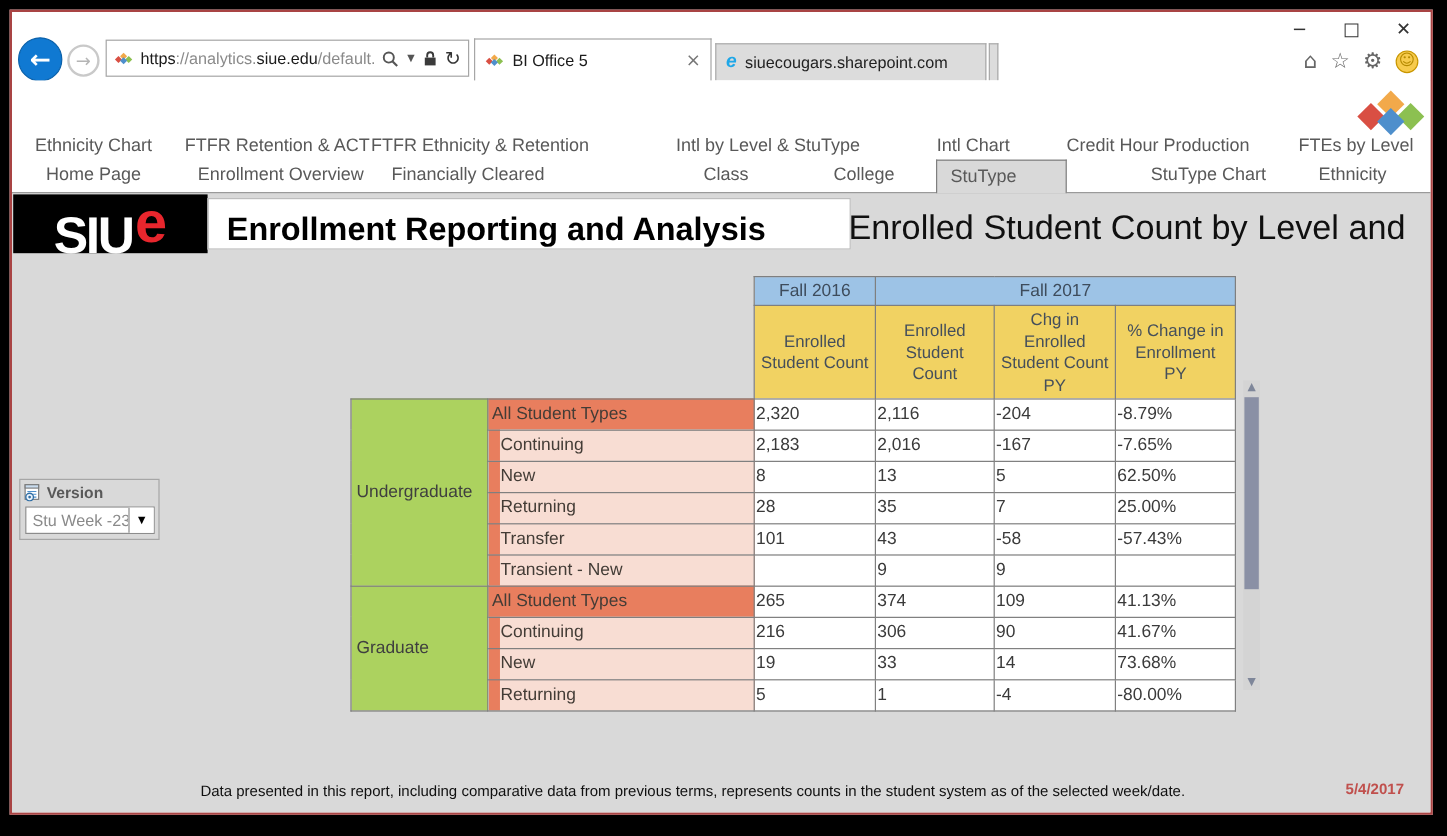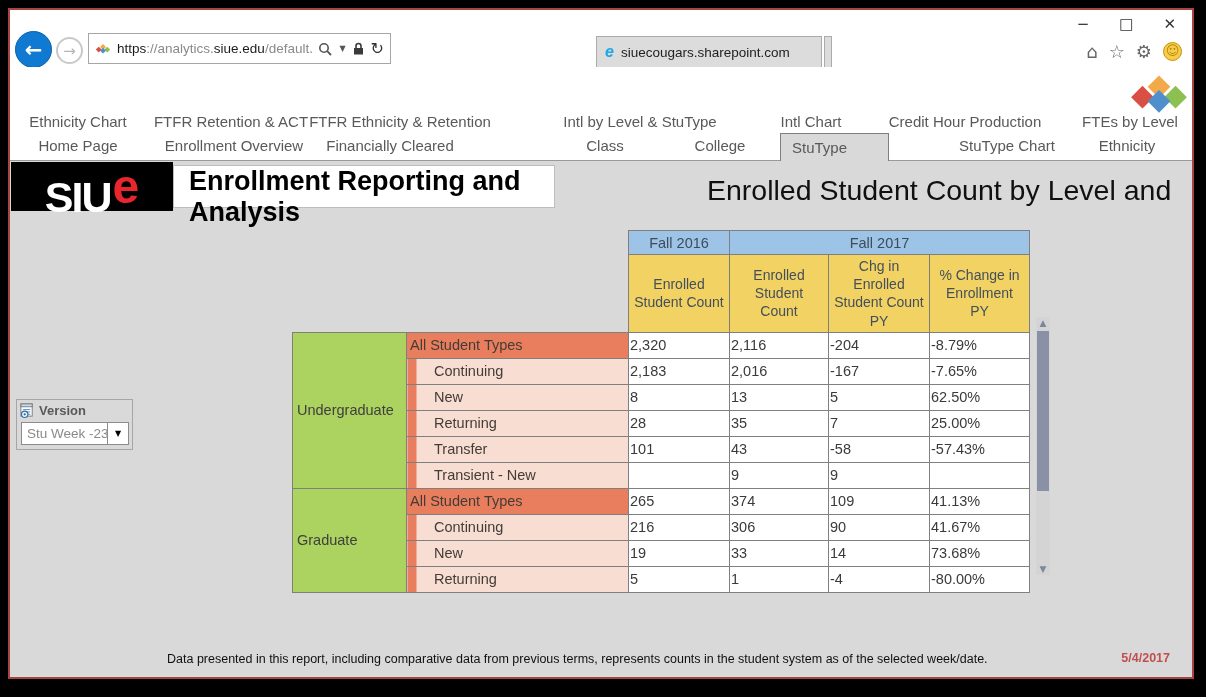--- a/index.html
+++ b/index.html
@@ -57,22 +57,22 @@
   }
   .navband, .content { }
   .page-area { position:absolute; left:0; top:150px; right:0; bottom:0; background:#D9D9D9; border-top:1px solid #9A9A9A; }
   .logo-box {
     position:absolute; left:1px; top:152px; width:162px; height:49px; background:#000;
     display:flex; align-items:center; justify-content:center; line-height:1;
   }
   .logo-siu { color:#fff; font-size:43px; font-weight:bold; letter-spacing:-2px;margin-top:22px; }
   .logo-e { color:#E8262D; font-size:48px; font-weight:bold; margin-left:2px; }
   .app-title-box {
-    position:absolute; left:163px; top:155px; width:382px; height:43px; box-sizing:border-box;
-    background:#fff; border:1px solid #BDBDBD; display:flex; align-items:flex-start; padding-left:15px;
+    position:absolute; left:163px; top:155px; width:536px; height:43px; box-sizing:border-box;
+    background:#fff; border:1px solid #BDBDBD; display:flex; align-items:flex-end; padding-left:15px;
     font-size:27px; font-weight:bold; color:#000;
   }
   .report-title {
     position:absolute; left:697px; top:160px; right:0; height:40px; line-height:40px;
     font-size:28.5px; color:#101010; white-space:nowrap; overflow:hidden;
   }
   
   table.enroll { position:absolute; left:282px; top:220px; border-collapse:collapse; table-layout:fixed; }
   table.enroll td, table.enroll th { box-sizing:border-box; font-weight:normal; }
   td.ghost { border:none; background:transparent; }
@@ -84,21 +84,21 @@
     text-align:center; padding:2px 5px; line-height:1.3;
   }
   td.level-cell {
     background:#ACD25F; border:1px solid #7F7F7F; color:#3F3F3F; font-size:14.5px;
     text-align:left; vertical-align:middle; padding-left:4px;
   }
   td.stutype-cell { border:1px solid #7F7F7F; color:#433C36; font-size:14.5px; height:26px; text-align:left; }
   td.stutype-total { background:#E87E5E; padding-left:3px; }
   td.stutype-sub {
     background:linear-gradient(to right, #E87E5E 0, #E87E5E 9px, #F8DDD3 9px);
-    padding-left:27px;
+    padding-left:10px;
   }
   td.num-cell {
     background:#fff; border:1px solid #808080; color:#3A3A3A; font-size:14.5px;
     padding-right:5px; height:26px;
   }
   
   .vscroll { position:absolute; left:1026px; top:307px; width:14px; height:258px; background:#D4D4D4; }
   .vscroll .arrow { position:absolute; left:0; width:14px; height:12px; color:#7E8699; font-size:9px; line-height:12px; text-align:center; font-family:"DejaVu Sans", sans-serif; }
   .arrow-up { top:0; }
   .arrow-down { bottom:0; }
@@ -151,20 +151,30 @@
         </svg>
         <span class="glyph caret-sm">▼</span>
         <svg width="11" height="13" viewBox="0 0 11 13">
           <rect x="1" y="6" width="9" height="6.5" fill="#3A3A3A"></rect>
           <path d="M3 6 V4 a2.5 2.5 0 0 1 5 0 V6" fill="none" stroke="#3A3A3A" stroke-width="1.6"></path>
         </svg>
         <span class="glyph refresh">↻</span>
       </span>
     </div>
 
+    <div class="tab tab-active">
+      <svg width="16" height="12" viewBox="0 0 60 40">
+        <polygon points="14,13 25,24 14,35 3,24" fill="#D94F43"></polygon>
+        <polygon points="30,3 41,14 30,25 19,14" fill="#F2A94A"></polygon>
+        <polygon points="46,13 57,24 46,35 35,24" fill="#8CC051"></polygon>
+        <polygon points="30,17 41,28 30,39 19,28" fill="#4E8FCC"></polygon>
+      </svg>
+      <span>BI Office 5</span>
+      <span class="close-x glyph">×</span>
+    </div>
 
     <div class="tab tab-inactive">
       <span style="color:#1EA7E8; font-weight:bold; font-style:italic; font-size:16px;">e</span>
       <span>siuecougars.sharepoint.com</span>
     </div>
     <div class="tab-stub"></div>
 
     <div class="win-controls">
       <span>−</span>
       <span>□</span>

